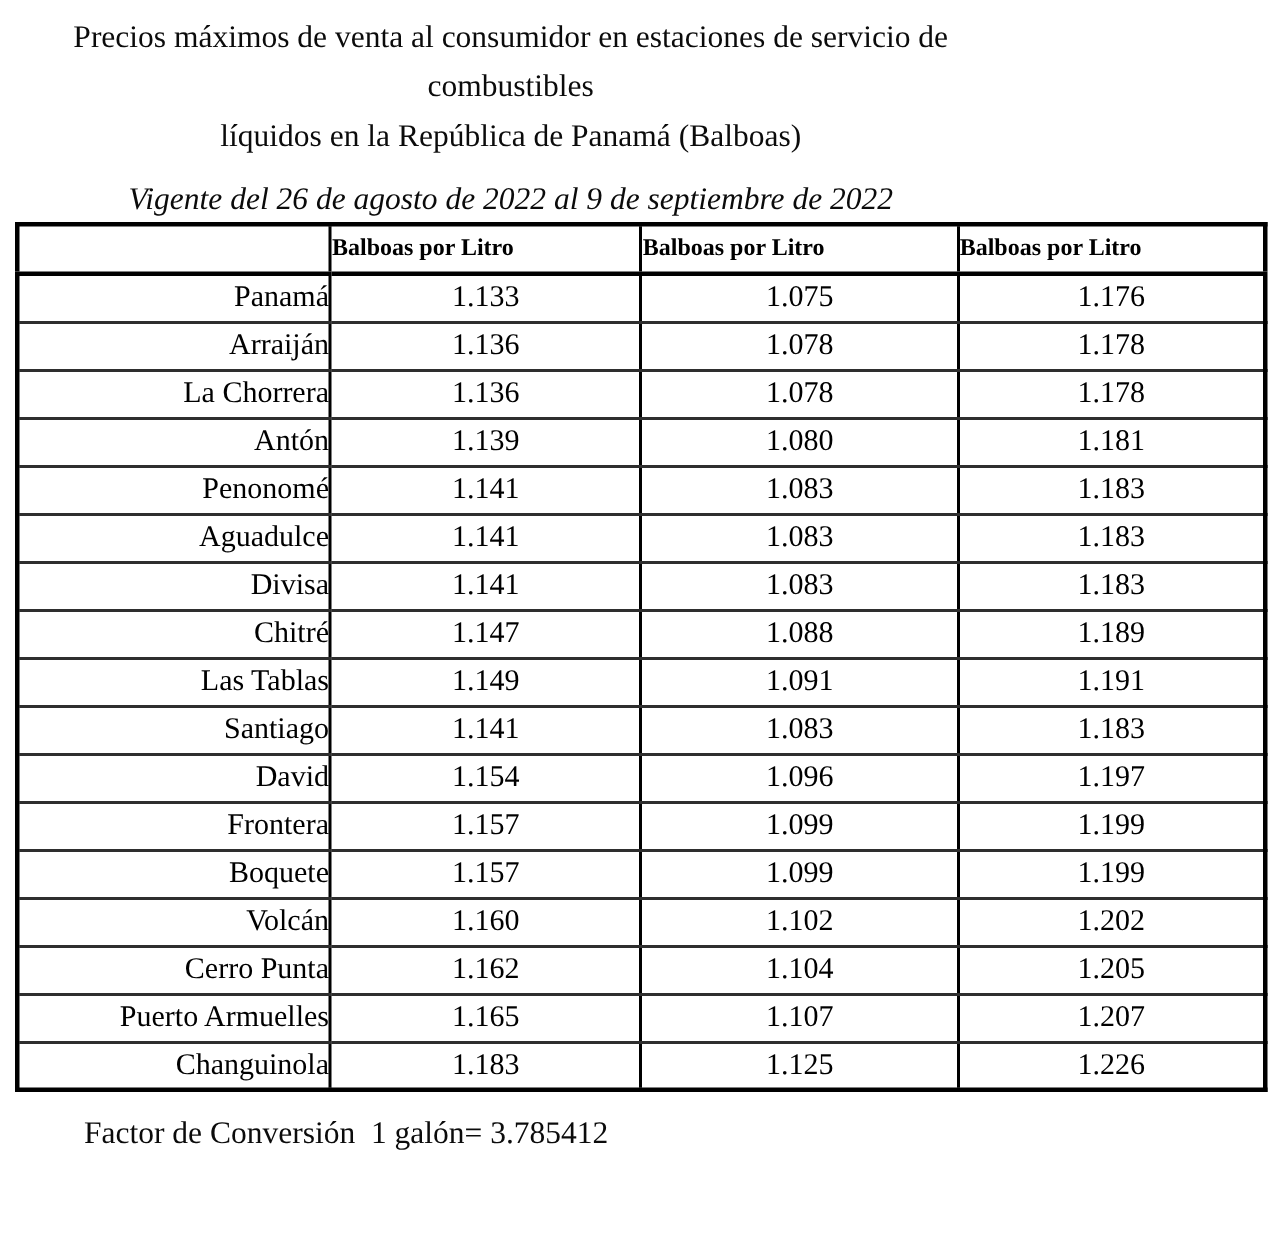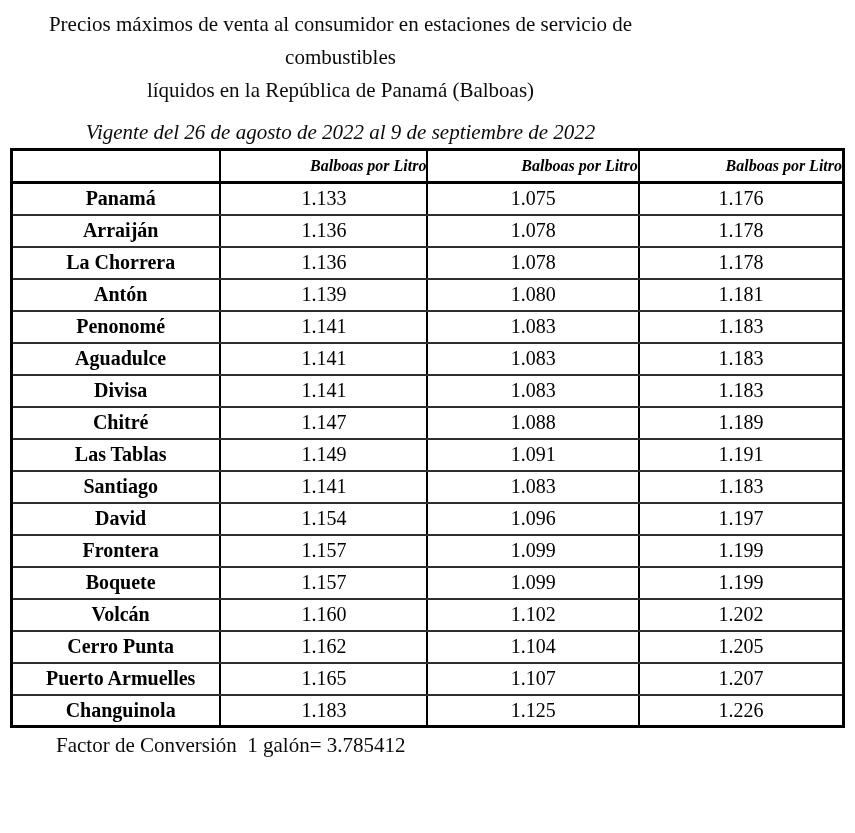--- a/index.html
+++ b/index.html
@@ -52,41 +52,39 @@
     font-style: italic;
     text-align: center;
     line-height: 26px;
     border-bottom: 2px solid #111111;
     padding: 0 28px;
   }
   thead tr.head-units th {
     height: 33px;
     font-size: 16px;
     font-weight: bold;
-    font-style: italic;
-    text-align: right;
+    text-align: left;
     border-bottom: 3px solid #000000;
   }
   tbody td {
     height: 32px;
     font-size: 20px;
     border-top: 2px solid #2e2e2e;
     border-bottom: 2px solid #2e2e2e;
   }
   tbody td.city {
-    text-align: center;
+    text-align: right;
     padding-left: 9px;
-    font-weight: bold;
   }
   tbody td.num {
     text-align: center;
     margin-left: 20px;
   }
   .footer {
-    margin-top: 5px;
+    margin-top: 15px;
     padding-left: 46px;
     font-size: 21px;
     white-space: pre-wrap;
     color: #0b0b0b;
   }
 </style>
 </head>
 <body>
 
 <div class="page">

